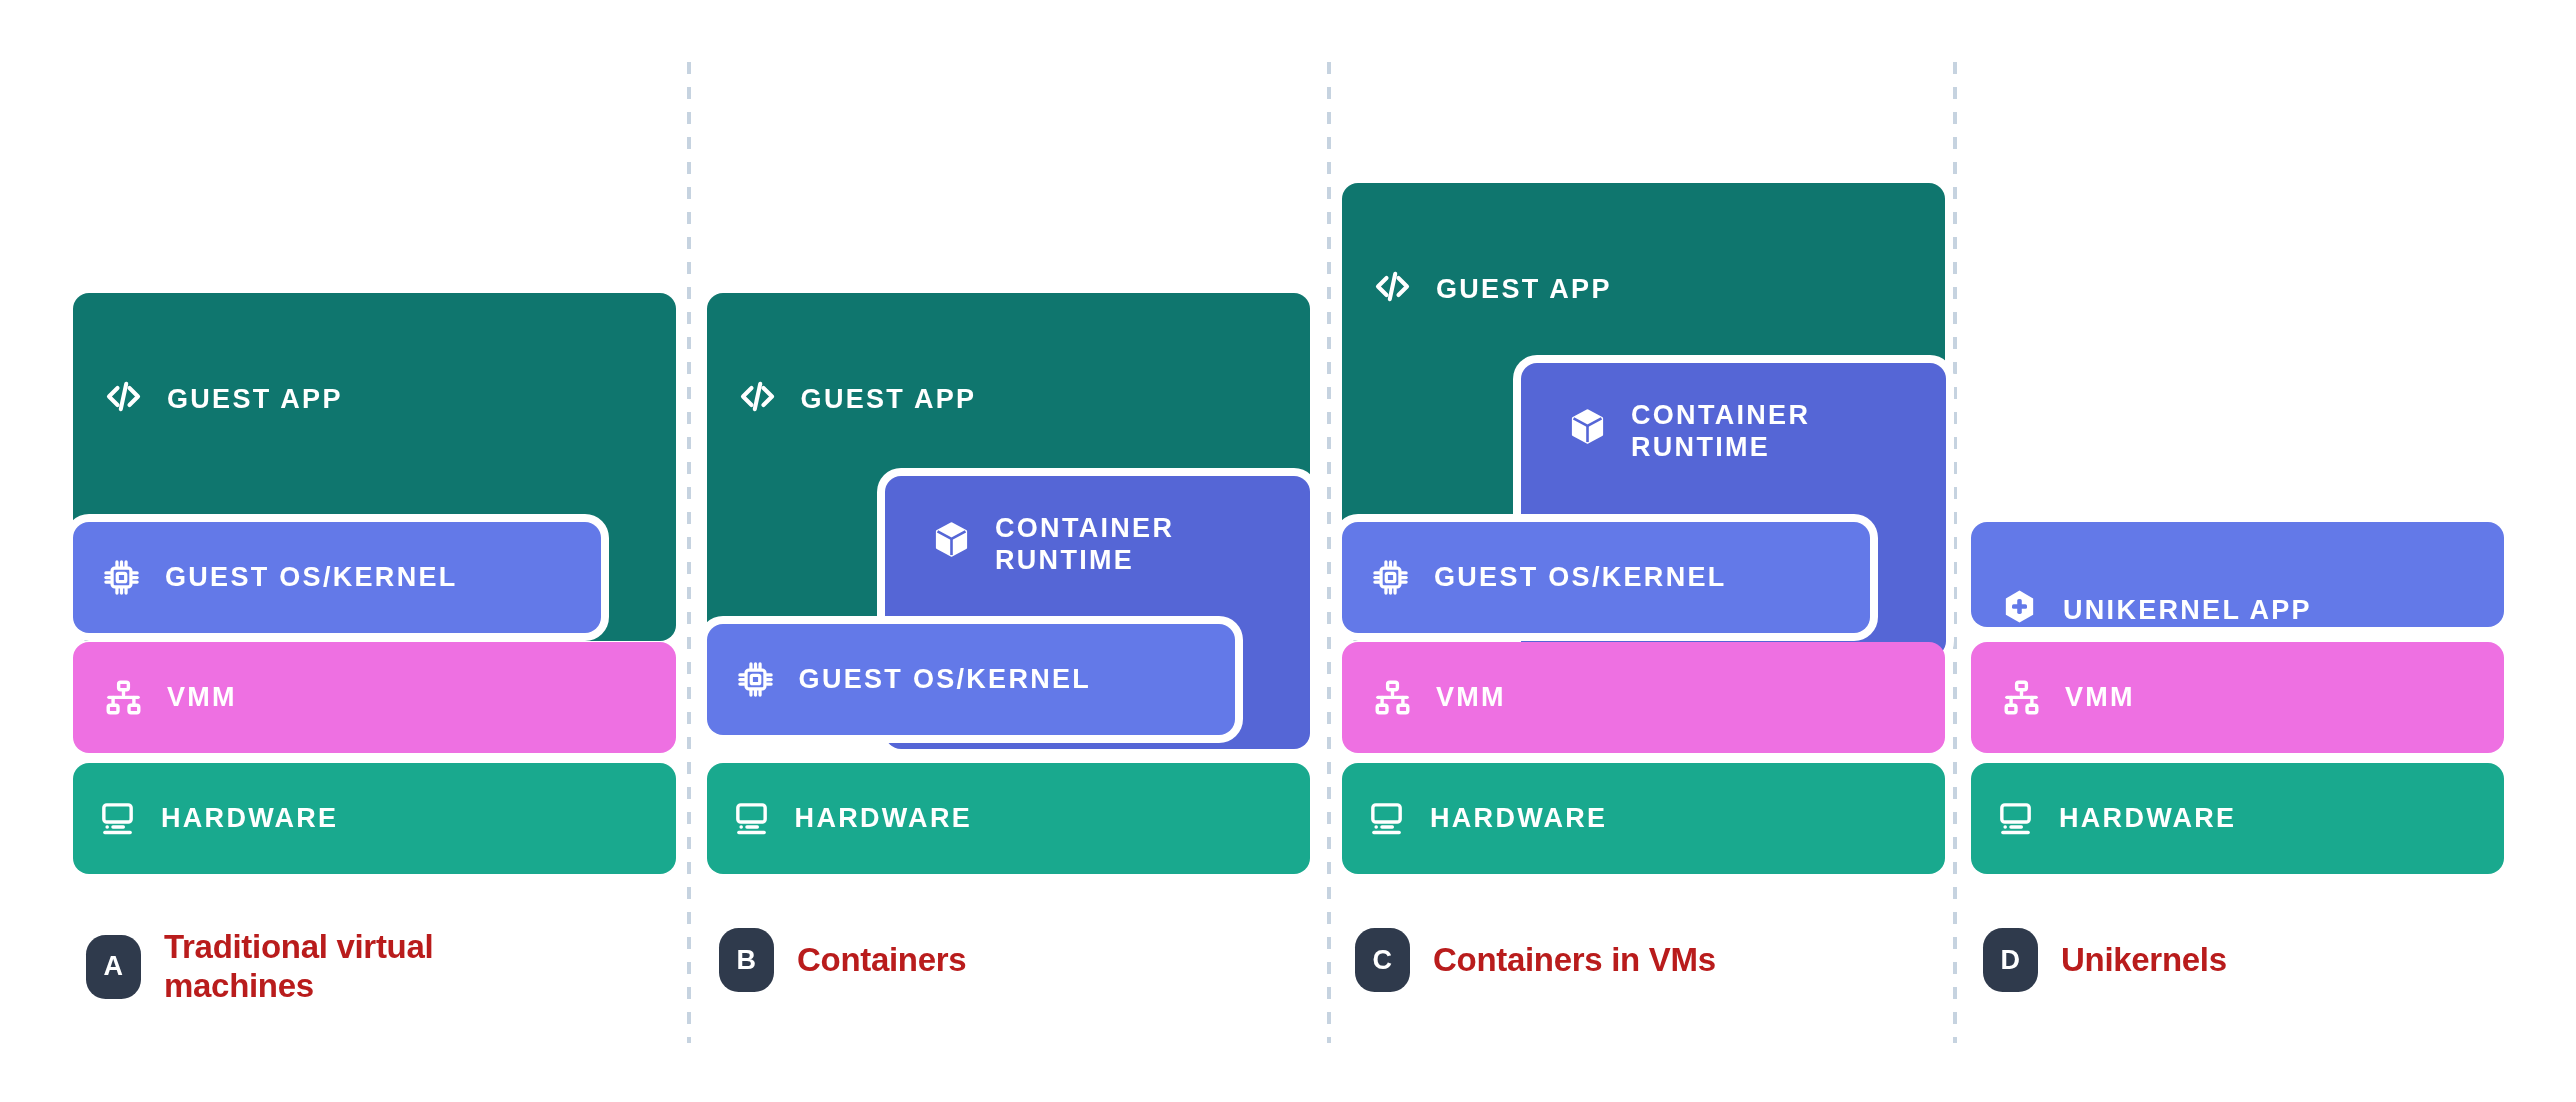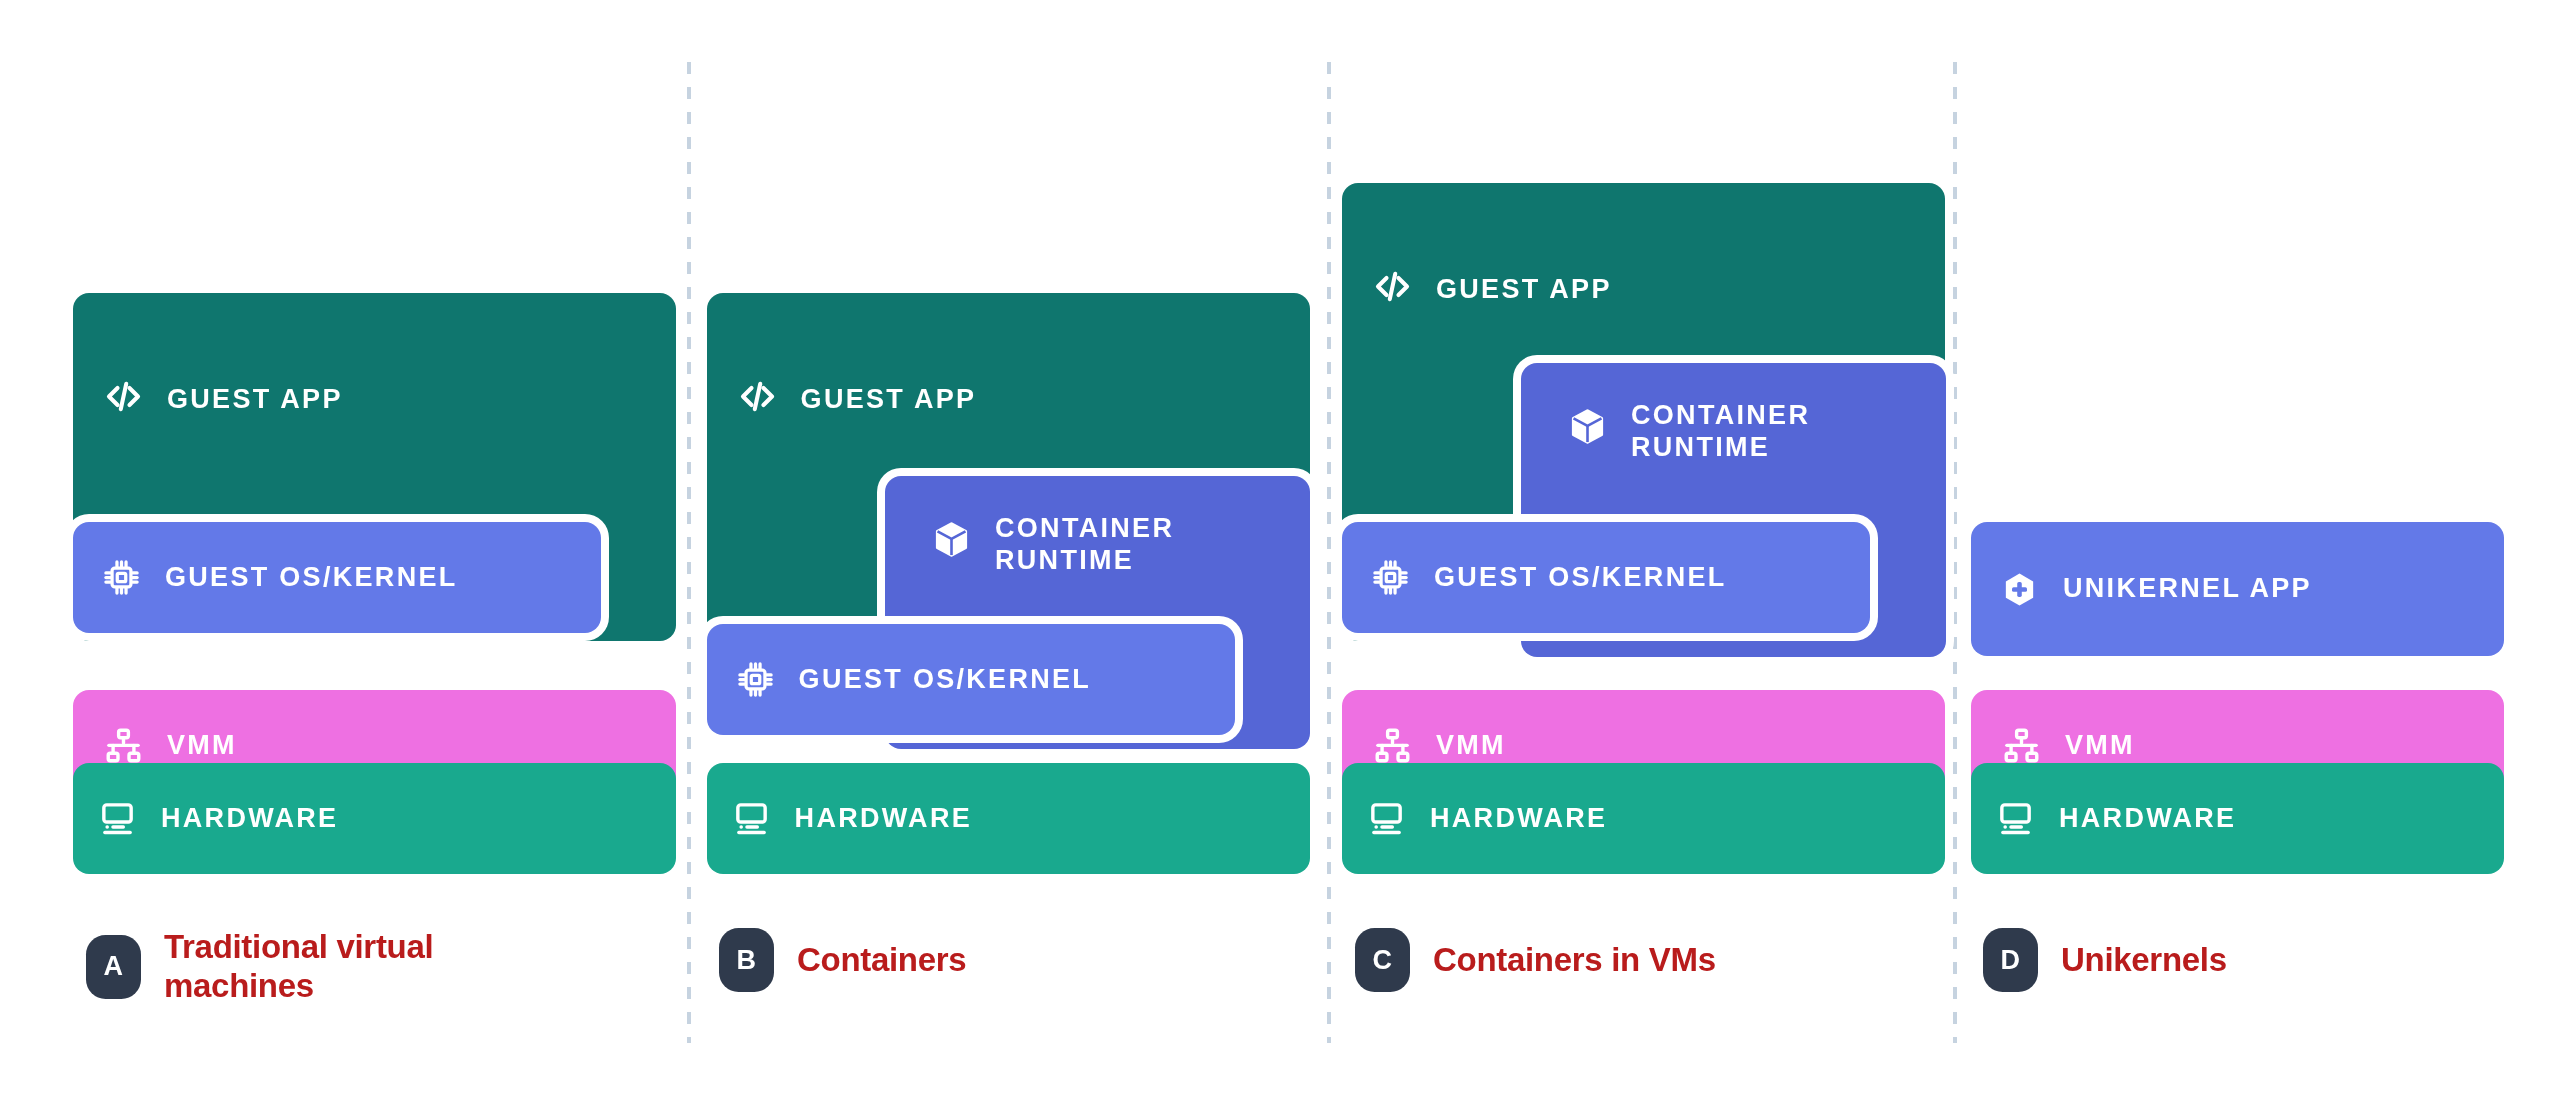--- a/index.html
+++ b/index.html
@@ -43,21 +43,21 @@
     letter-spacing: 2.3px;
     line-height: 1.18;
     text-transform: uppercase;
     white-space: pre-line;
   }
 
   
   .c-orange   { background: #0f766e; }
   .c-blue     { background: #6379E8; padding-left: 28px; }
   .c-indigo   { background: #5566D6; margin-top: 17px; }
-  .c-magenta  { background: #EE70E2; margin-top: 48px; }
+  .c-magenta  { background: #EE70E2; }
   .c-teal     { background: #19A98E; padding-left: 24px; }
 
   
   .halo { box-shadow: 0 0 0 8px #ffffff; }
 
   
   .caption {
     position: absolute;
     display: flex;
     align-items: center;
@@ -300,21 +300,21 @@
     </div>
 
     <div class="caption" style="left:28px;top:928px;width:571px;">
       <div class="badge">C</div>
       <div class="ctext">Containers in VMs</div>
     </div>
   </div>
 
   <div class="panel" style="left:1953px;width:623px;">
 
-    <div class="box c-blue" style="left:18px;top:522px;width:533px;height:134px;">
+    <div class="box c-blue" style="left:18px;top:522px;width:533px;height:105px;align-items:flex-end;">
       <div class="ico">
         <svg width="39" height="39" viewBox="0 0 24 24">
           <path d="M12 2.2 L20.4 7 V17 L12 21.8 L3.6 17 V7 Z" fill="#fff"></path>
           <rect x="10.6" y="7.4" width="2.8" height="9.2" rx="1.0" fill="#6379E8"></rect>
           <rect x="7.4" y="10.6" width="9.2" height="2.8" rx="1.0" fill="#6379E8"></rect>
         </svg>
       </div>
       <div class="lbl">UNIKERNEL APP</div>
     </div>
 

